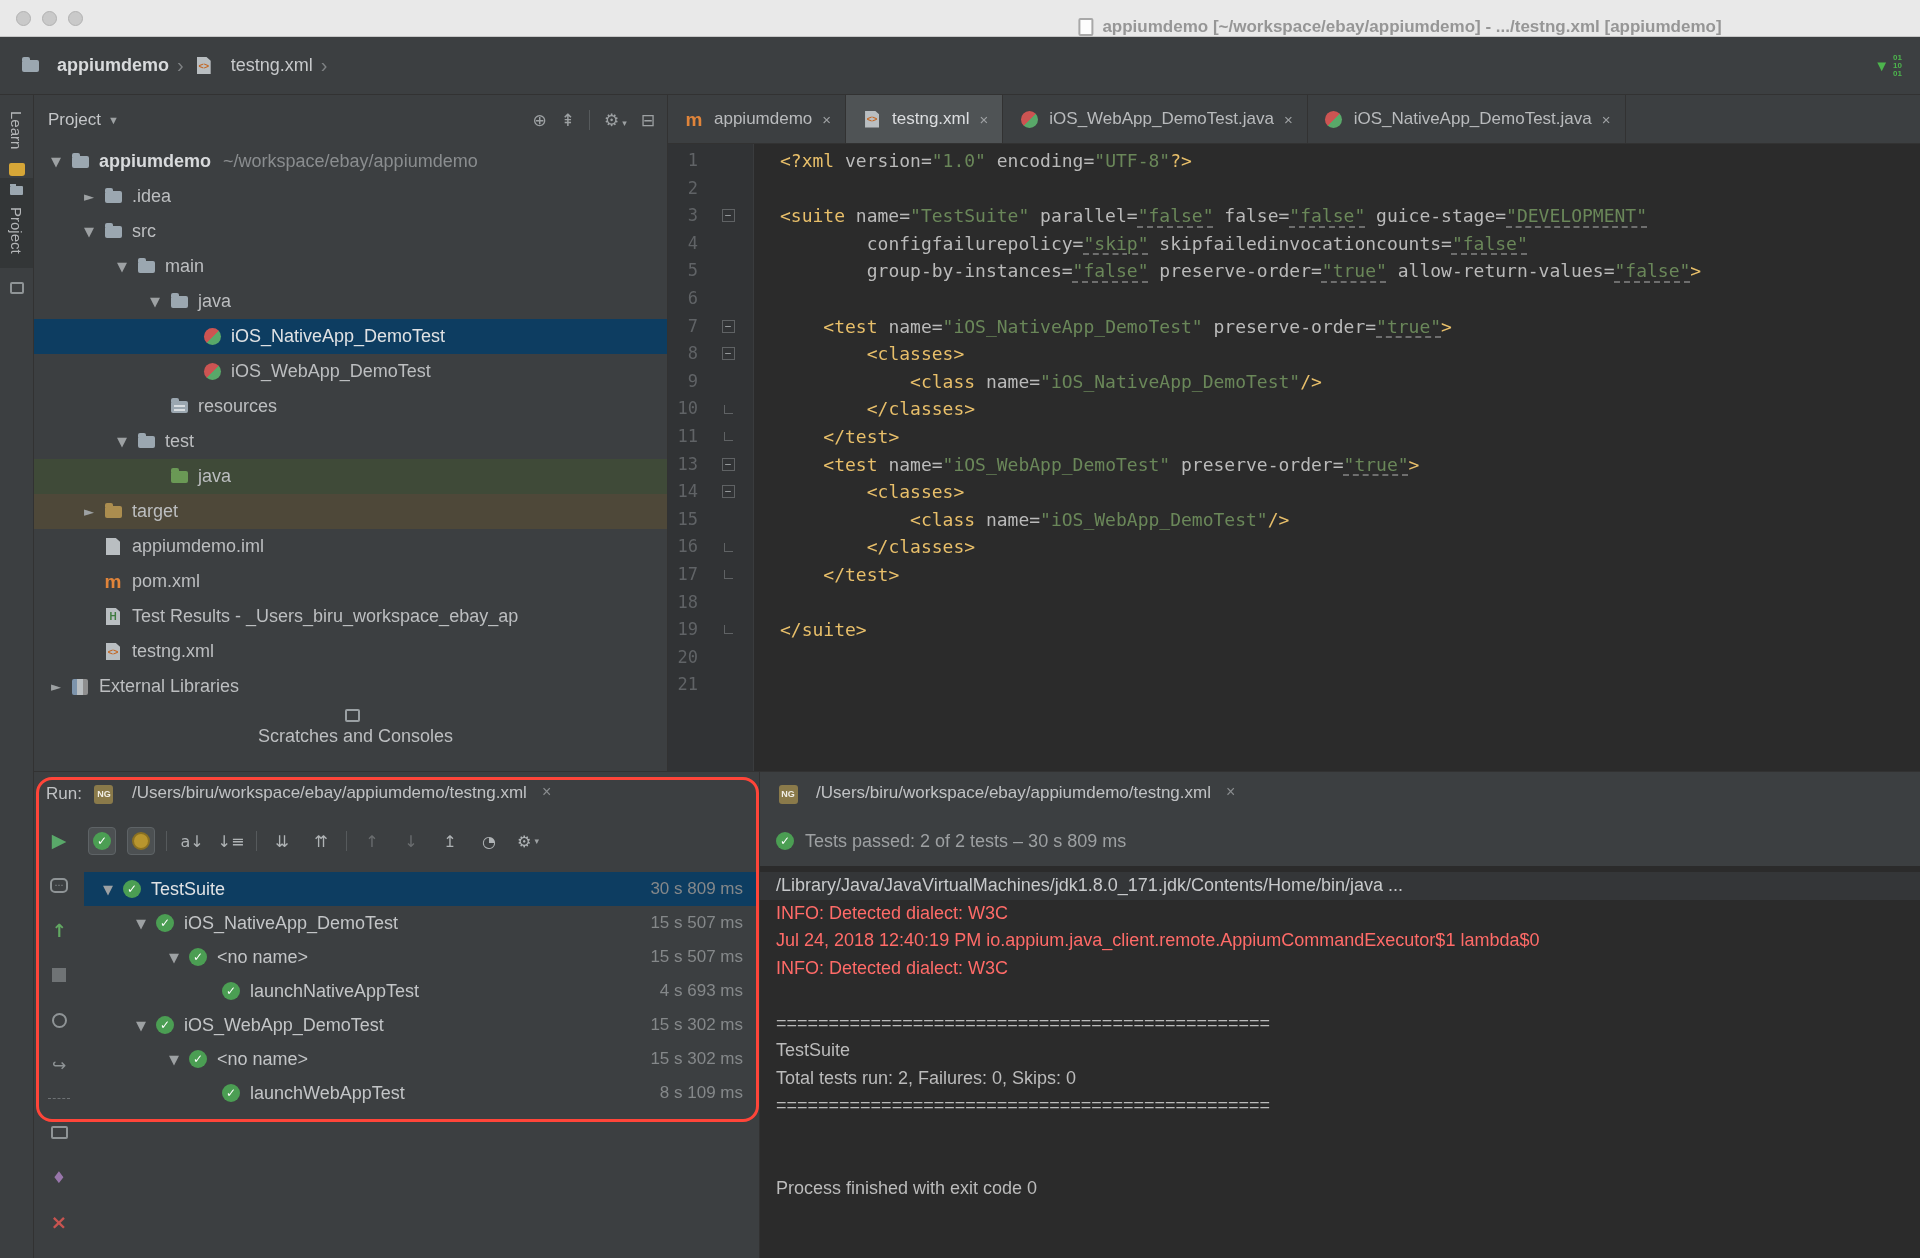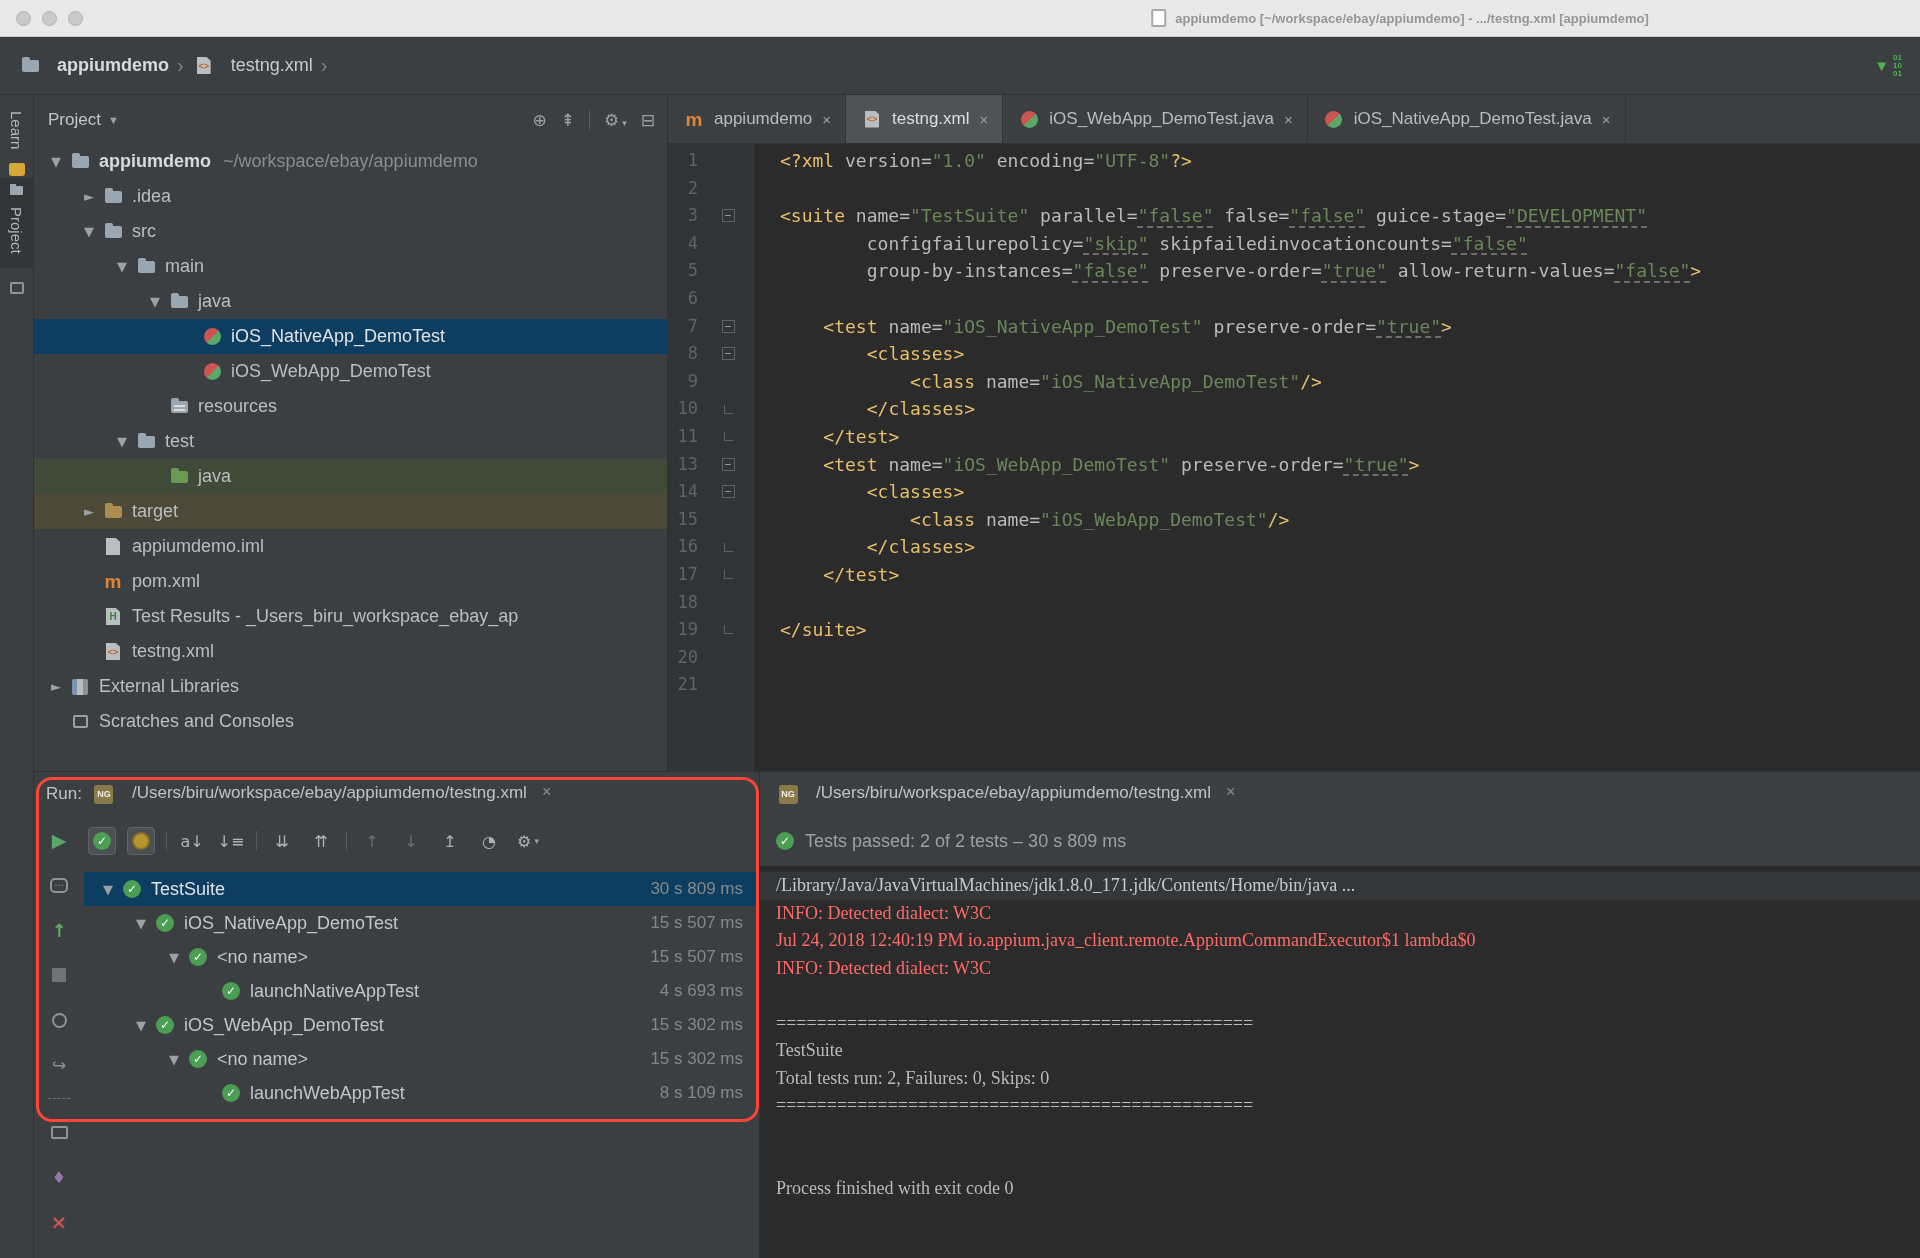--- a/index.html
+++ b/index.html
@@ -15,21 +15,21 @@
   body{
     width:1920px;height:1258px;position:relative;overflow:hidden;
     background:var(--panel-bg);
     font-family:"Liberation Sans","DejaVu Sans",sans-serif;
     color:var(--ui-text);
   }
   
   .titlebar{position:absolute;left:0;top:0;width:100%;height:37px;background:#e9e9e9;border-bottom:1px solid #c6c6c6;}
   .traffic{position:absolute;left:16px;top:11px;display:flex;gap:11px;}
   .light{width:15px;height:15px;border-radius:50%;background:#c9c9c9;border:1px solid #b2b2b2;}
-  .win-title{position:absolute;top:0;height:36px;left:1400px;transform:translateX(-50%);display:flex;align-items:center;gap:9px;color:#969696;font-size:13px;font-weight:bold;white-space:nowrap;}
+  .win-title{position:absolute;top:9px;height:36px;left:1400px;transform:translateX(-50%);display:flex;align-items:center;gap:9px;color:#969696;font-size:17px;font-weight:bold;white-space:nowrap;}
   .doc-ic{width:15px;height:18px;border:2px solid #a8a8a8;border-radius:2px;background:#fdfdfd;}
   
   .navbar{position:absolute;top:37px;left:0;width:100%;height:58px;background:var(--panel-bg);border-bottom:1px solid #323232;display:flex;align-items:center;padding:0 18px;}
   .crumb{display:flex;align-items:center;gap:8px;font-size:18px;color:#c7c9cb;}
   .crumb .bold{font-weight:bold;color:#d8dadc;}
   .crumb-sep{color:#7f8284;font-size:20px;margin:0 8px;}
   .nav-right{margin-left:auto;display:flex;align-items:center;gap:4px;}
   .dl-arrow{color:#4db54d;font-size:15px;font-weight:bold;}
   .digits{display:flex;flex-direction:column;line-height:8px;font-size:8px;color:#4db54d;font-weight:bold;}
   
@@ -123,21 +123,21 @@
   #run-tree{padding-top:6px;}
   .rt-row{display:flex;align-items:center;height:34px;padding-right:16px;font-size:18px;white-space:nowrap;}
   .rt-row.sel{background:var(--selection-blue);}
   .rt-row .lbl{color:#c3c5c7;}
   .rt-row.sel .lbl{color:#e0e2e4;}
   .rt-dur{margin-left:auto;color:var(--dim-text);font-size:17px;}
   
   .console-panel{position:absolute;left:759px;top:771px;right:0;bottom:0;background:var(--panel-bg);border-top:1px solid #323232;border-left:1px solid #323232;overflow:hidden;}
   .console-header{height:44px;display:flex;align-items:center;gap:9px;padding:0 16px;font-size:17px;color:#c0c2c4;white-space:nowrap;}
   .console-status{height:50px;display:flex;align-items:center;gap:11px;padding:0 16px;font-size:18px;color:#9da0a2;}
-  .console-out{position:absolute;top:94px;left:0;right:0;bottom:0;background:var(--editor-bg);padding-top:6px;font-family:Liberation Serif, serif;font-size:18px;}
+  .console-out{position:absolute;top:94px;left:0;right:0;bottom:0;background:var(--editor-bg);padding-top:6px;font-family:Liberation Sans, sans-serif;font-size:18px;}
   .c-line{height:27.5px;line-height:27.5px;padding-left:16px;white-space:pre;color:#bbbbbb;}
   .c-line.err{color:var(--error-red);}
   .c-line.cmd{background:#343638;color:#c7c9cb;}
   
   .annotation-box{position:absolute;left:36px;top:777px;width:723px;height:345px;border:3px solid var(--annotation-red);border-radius:16px;z-index:99;pointer-events:none;}
 </style>
 </head>
 <body>
 
 <div class="titlebar">
@@ -312,21 +312,21 @@
         </span>
         <span class="lbl">testng.xml</span>
       </div>
       <div class="pt-row" style="padding-left: 10px;">
         <span class="chev">►</span>
         <span class="ic">
           <span class="lib"></span>
         </span>
         <span class="lbl">External Libraries</span>
       </div>
-      <div class="pt-row" style="padding-left: 10px;">
+      <div class="pt-row" style="padding-left: 10px; flex-direction: column;">
         <span class="chev"></span>
         <span class="ic">
           <span class="scr"></span>
         </span>
         <span class="lbl">Scratches and Consoles</span>
       </div>
     </div>
 </div>
 
 <div class="editor">

